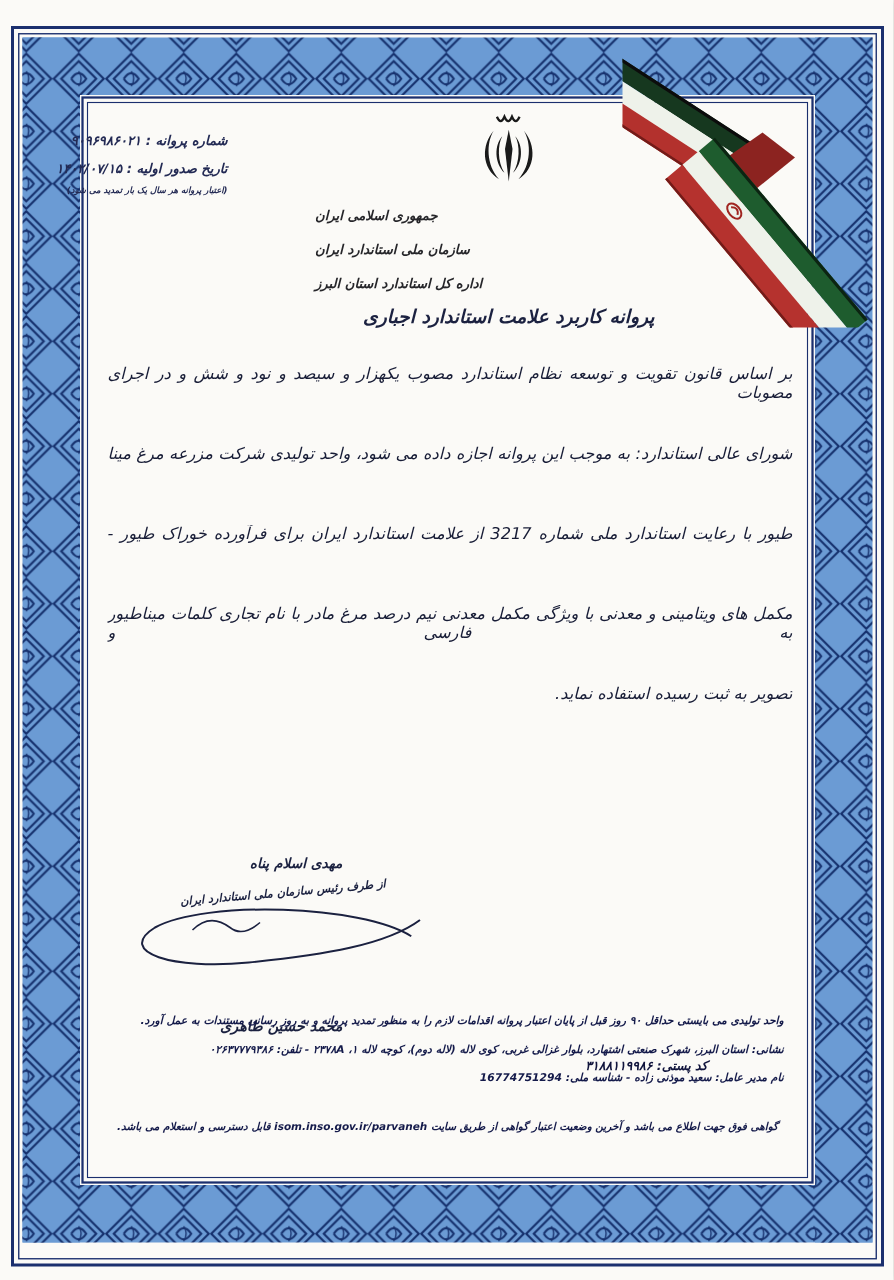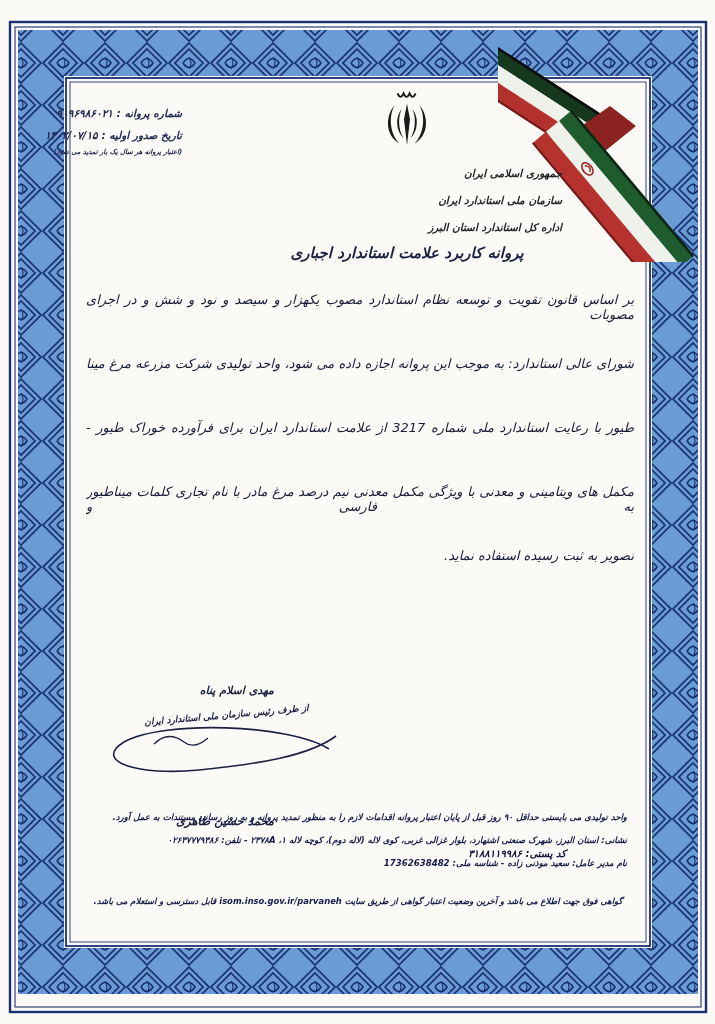--- a/index.html
+++ b/index.html
@@ -12,21 +12,21 @@
   .frame-svg{position:absolute; inset:0; width:715px; height:1024px;}
   .inner{position:absolute; left:72px; top:84px; width:572px; height:828px; direction:rtl;}
   .meta{
     position:absolute; right:462px; top:18px; width:180px;
     direction:rtl; text-align:right; color:#232a54;
     font-size:10.5px; font-weight:bold; font-style:italic; line-height:22px;
   }
   .meta .note{font-size:6.8px; line-height:12px; font-weight:700;}
   .emblem-wrap{position:absolute; left:280px; top:6px; width:110px; text-align:center;}
   .org{
-    position:absolute; left:180px; top:76px; width:310px; text-align:right;
+    position:absolute; left:180px; top:76px; width:310px; text-align:left;
     color:#26262a; font-size:10.5px; font-weight:bold; font-style:italic; line-height:27px;
     direction:rtl;
   }
   .title{
     position:absolute; left:120px; top:160px; width:430px; text-align:center;
     color:#1b2140; font-size:15px; font-weight:bold; font-style:italic; direction:rtl;
   }
   .body-text{
     position:absolute; right:10px; top:208px; width:548px;
     color:#171c36; font-size:13px; font-weight:normal; font-style:italic;
@@ -152,21 +152,21 @@
       <svg width="250" height="75" viewBox="0 0 250 75" aria-hidden="true">
         <path d="M235 35 C195 10 70 6 30 28 C-2 48 45 62 105 56 C165 50 215 42 242 22" fill="none" stroke="#1b2140" stroke-width="1.6"></path>
         <path d="M60 30 q14 -14 30 -2 q10 8 24 -4" fill="none" stroke="#1b2140" stroke-width="1.3"></path>
       </svg>
       <div class="n3">محمد حسین طاهری</div>
     </div>
 
     <div class="fineprint">
       <div>واحد تولیدی می بایستی حداقل ۹۰ روز قبل از پایان اعتبار پروانه اقدامات لازم را به منظور تمدید پروانه و به روز رسانی مستندات به عمل آورد.</div>
       <div>نشانی: استان البرز، شهرک صنعتی اشتهارد، بلوار غزالی غربی، کوی لاله (لاله دوم)، کوچه لاله ۱، ۲۳۷۸A - تلفن: ۰۲۶۳۷۷۷۹۳۸۶</div>
-      <div>نام مدیر عامل: سعید موذنی زاده - شناسه ملی: 17362638482</div>
+      <div>نام مدیر عامل: سعید موذنی زاده - شناسه ملی: 16774751294</div>
     </div>
 
     <div class="postal">
       <span>کد پستی:</span>
       <span>۳۱۸۸۱۱۹۹۸۶</span>
     </div>
 
     <div class="verify">گواهی فوق جهت اطلاع می باشد و آخرین وضعیت اعتبار گواهی از طریق سایت isom.inso.gov.ir/parvaneh قابل دسترسی و استعلام می باشد.</div>
 
   </div>

